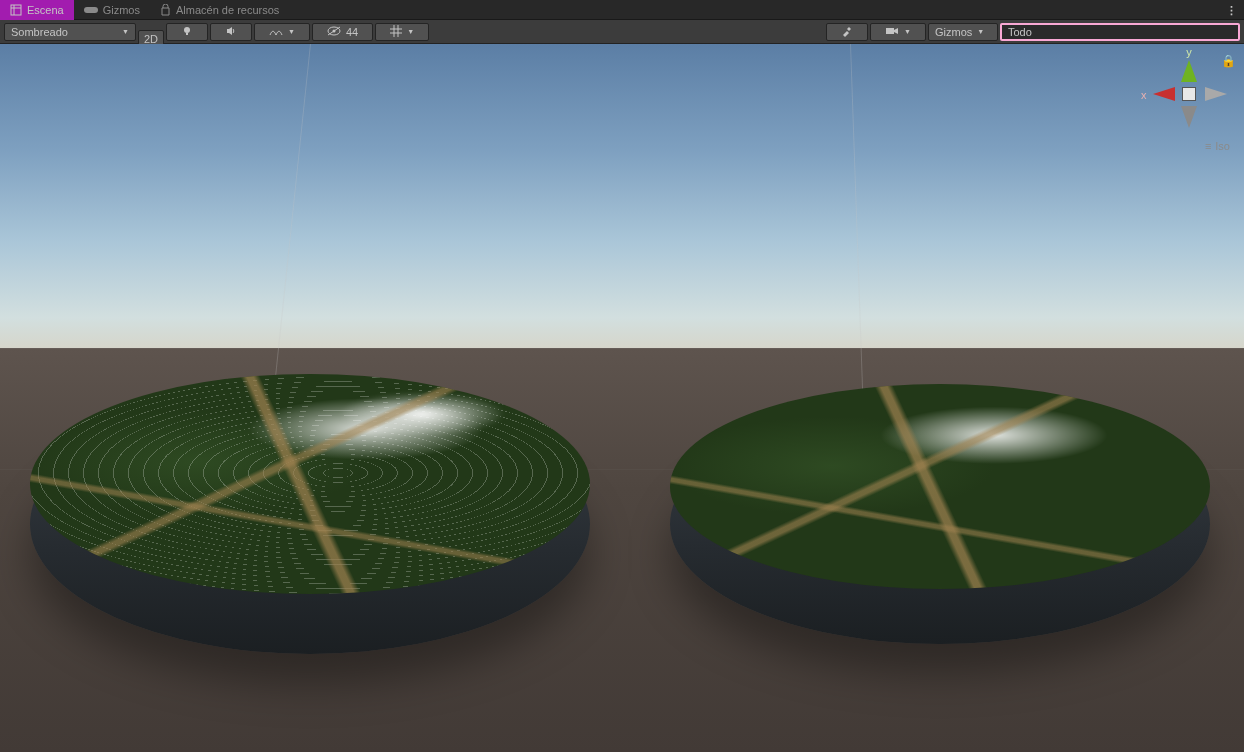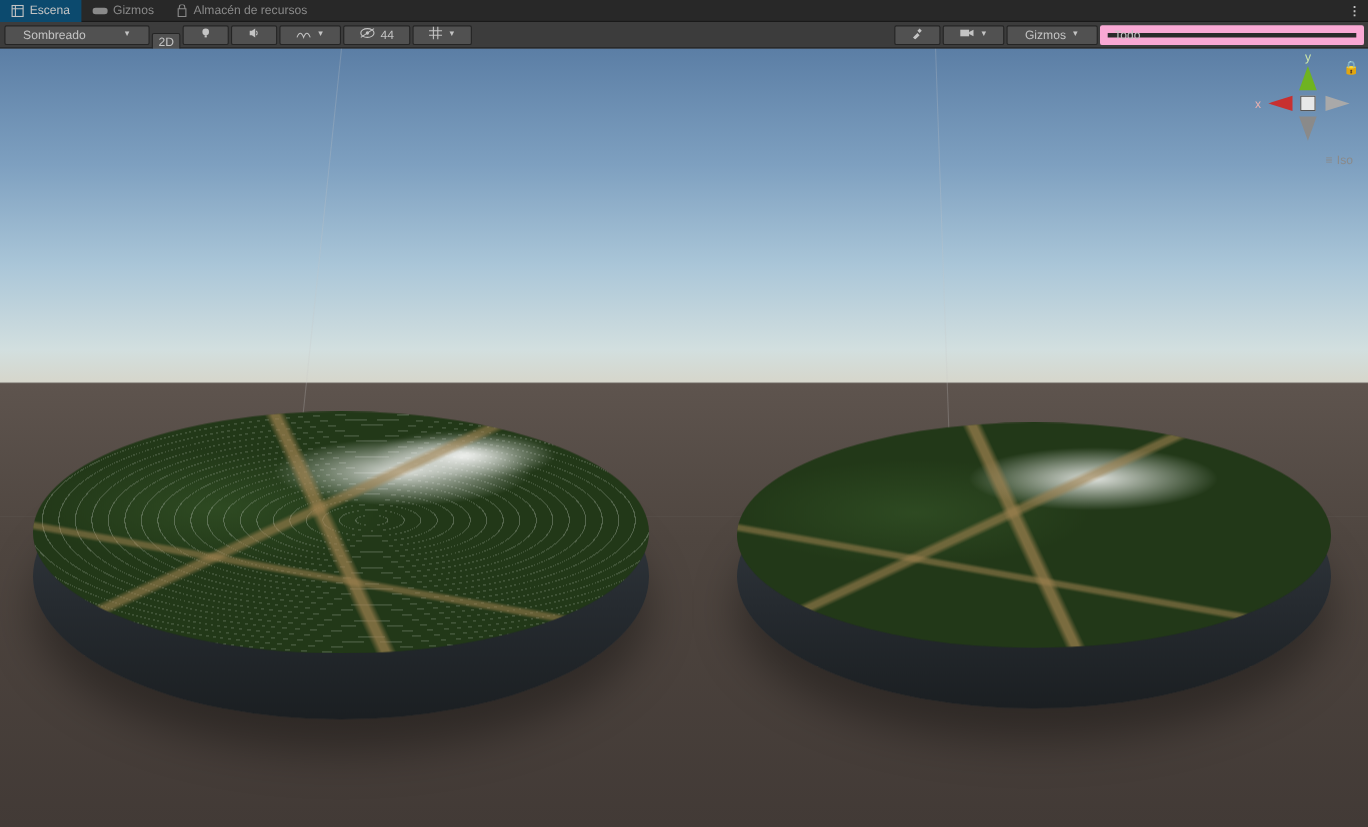--- a/index.html
+++ b/index.html
@@ -26,21 +26,21 @@
   .tab {
     display: flex;
     align-items: center;
     gap: 5px;
     padding: 0 10px;
     height: 20px;
     cursor: default;
     color: #8a8a8a;
   }
   .tab.active {
-    background: #0c4a6e;
+    background: #a21caf;
     color: #c4c4c4;
   }
   .tab .icon { display: inline-flex; align-items: center; justify-content: center; }
   .tab-menu {
     position: absolute;
     right: 6px;
     top: 0;
     height: 20px;
     display: flex;
     align-items: center;
@@ -59,38 +59,38 @@
     padding: 0 4px;
     gap: 2px;
   }
   .tool-seg {
     display: flex;
     align-items: center;
     height: 18px;
     background: #515151;
     border: 1px solid #242424;
     border-radius: 2px;
-    padding: 0 16px;
+    padding: 0 6px;
     color: #c4c4c4;
     gap: 5px;
   }
   .tool-seg.dropdown {
     min-width: 132px;
     justify-content: space-between;
   }
   .tool-seg.small { padding: 0 5px; min-width: 0; margin-top: 14px; }
   .tool-seg.iconbtn { padding: 0 14px; }
   .tool-seg .arrow-down {
     font-size: 7px;
   }
   .spacer { flex: 1; }
   .search-field {
     height: 18px;
     background: #2a2a2a;
-    border: 7px solid #f9a8d4;
+    border: 2px solid #f9a8d4;
     border-radius: 2px;
     color: #c4c4c4;
     padding: 0 6px;
     min-width: 240px;
     display: flex;
     align-items: center;
   }
 
   
   .viewport {

